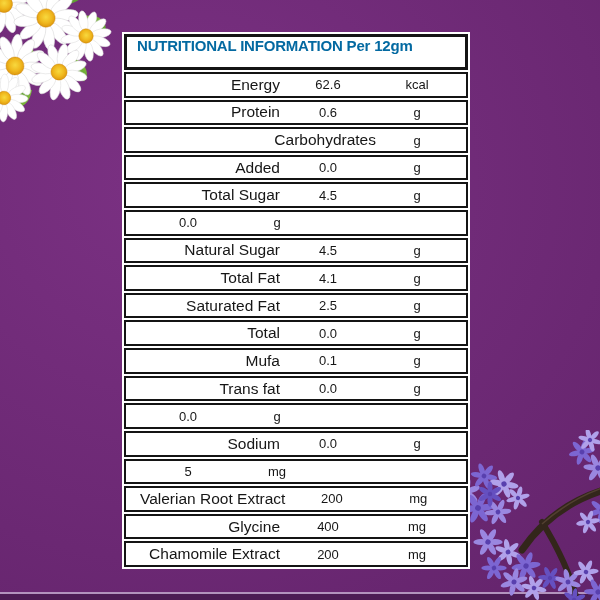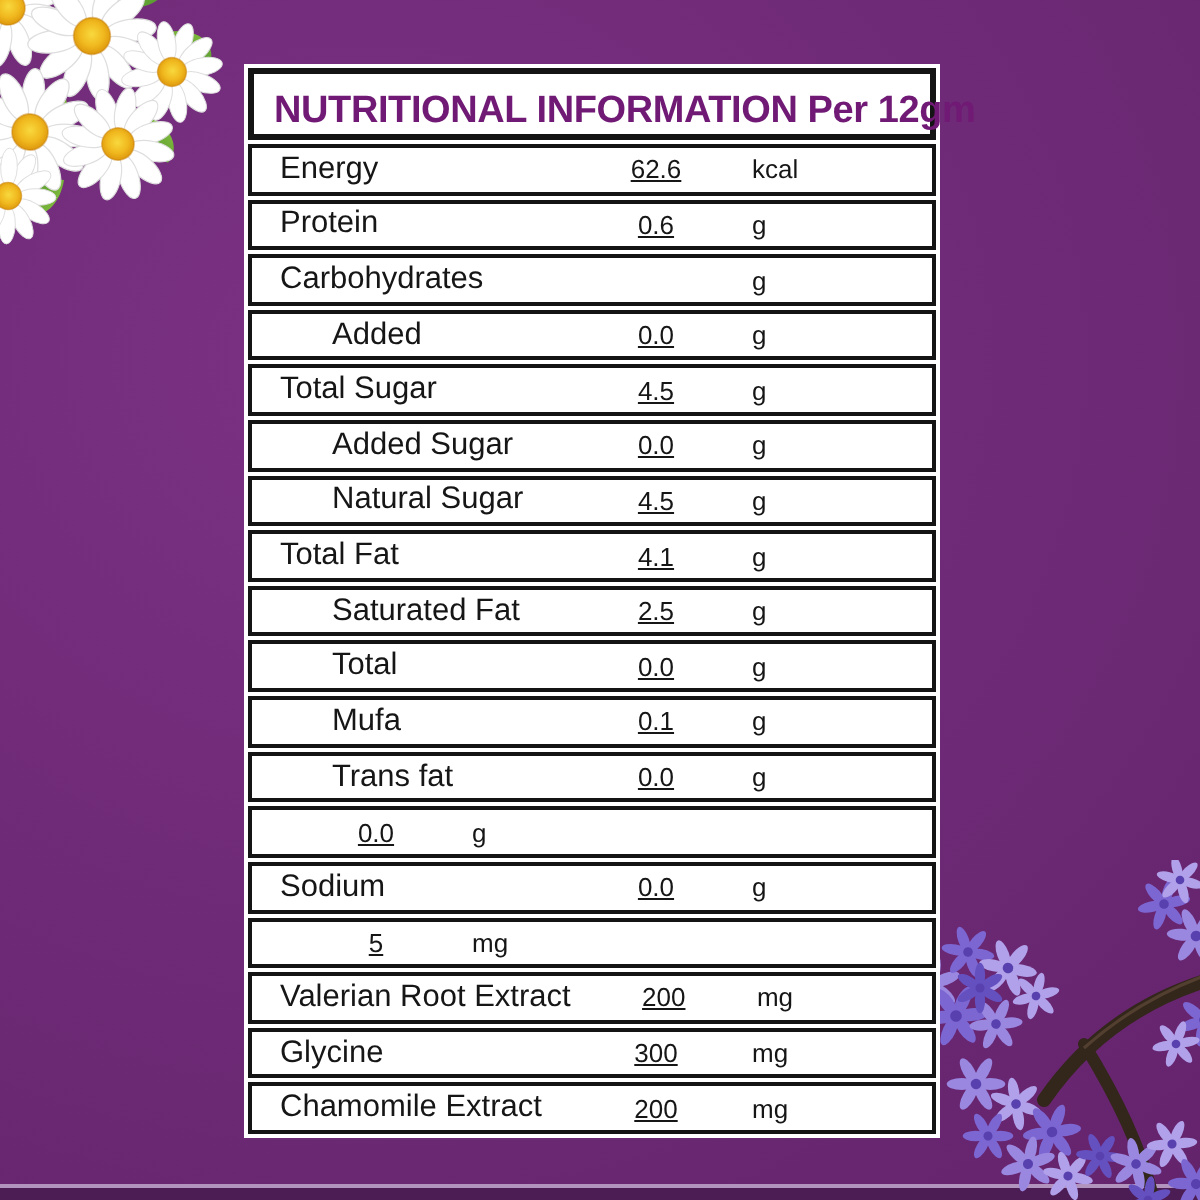--- a/index.html
+++ b/index.html
@@ -15,33 +15,33 @@
   }
   .daisies{position:absolute;left:-18px;top:-18px;z-index:2;}
   .hyacinth{position:absolute;right:-8px;bottom:-8px;z-index:3;}
   .nutri-table{
     position:absolute;left:122px;top:32px;width:348px;height:537px;
     background:#ffffff;padding:2px;box-sizing:border-box;
     display:flex;flex-direction:column;gap:2px;z-index:4;
   }
   .hdr{
     flex:0 0 36px;border:3px solid #141414;box-sizing:border-box;
-    display:flex;align-items:flex-end;padding-left:10px;
-    font-weight:bold;font-size:19px;letter-spacing:-0.2px;color:#701a75;
+    display:flex;align-items:flex-start;padding-left:10px;
+    font-weight:bold;font-size:15px;letter-spacing:-0.2px;color:#0369a1;
     white-space:nowrap;
   }
   .row{
     flex:1;border:2px solid #141414;box-sizing:border-box;
     display:flex;align-items:center;padding:0 8px 0 14px;
     font-size:15.5px;color:#161616;background:#fff;
   }
   .row.indent .lbl{padding-left:26px;}
-  .lbl{flex:1;white-space:nowrap;}
-  .val{width:96px;text-align:center;font-size:13px;text-decoration:underline;}
-  .unit{width:82px;font-size:13px;}
+  .lbl{flex:1;white-space:nowrap;text-align:right;}
+  .val{width:96px;text-align:center;font-size:13px;}
+  .unit{width:82px;text-align:center;font-size:13px;}
 </style>
 </head>
 <body>
 
 <svg class="daisies" width="170" height="170" viewBox="0 0 170 170" aria-hidden="true">
   <defs>
     <radialGradient id="dc" cx="50%" cy="45%" r="60%">
       <stop offset="0%" stop-color="#f8d93e"></stop>
       <stop offset="55%" stop-color="#f0b81e"></stop>
       <stop offset="100%" stop-color="#d9900a"></stop>
@@ -156,21 +156,20 @@
     <span class="unit">g</span>
   </div>
 
   <div class="row">
     <span class="lbl">Total Sugar</span>
     <span class="val">4.5</span>
     <span class="unit">g</span>
   </div>
 
   <div class="row indent">
-    <span class="lbl">Added Sugar</span>
     <span class="val">0.0</span>
     <span class="unit">g</span>
   </div>
 
   <div class="row indent">
     <span class="lbl">Natural Sugar</span>
     <span class="val">4.5</span>
     <span class="unit">g</span>
   </div>
 
@@ -221,21 +220,21 @@
   </div>
 
   <div class="row">
     <span class="lbl">Valerian Root Extract</span>
     <span class="val">200</span>
     <span class="unit">mg</span>
   </div>
 
   <div class="row">
     <span class="lbl">Glycine</span>
-    <span class="val">300</span>
+    <span class="val">400</span>
     <span class="unit">mg</span>
   </div>
 
   <div class="row">
     <span class="lbl">Chamomile Extract</span>
     <span class="val">200</span>
     <span class="unit">mg</span>
   </div>
 </div>
 

